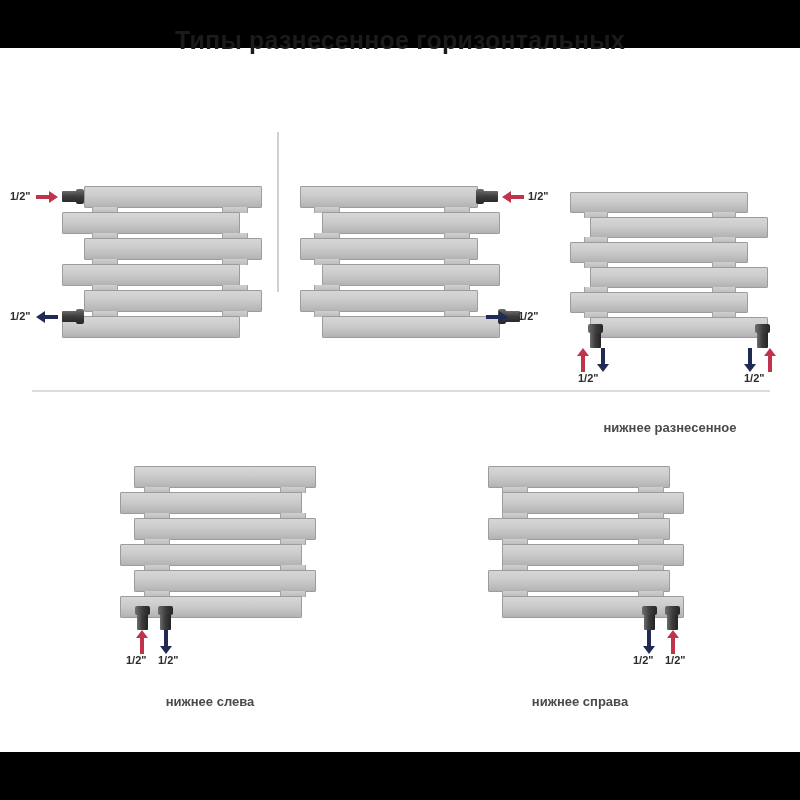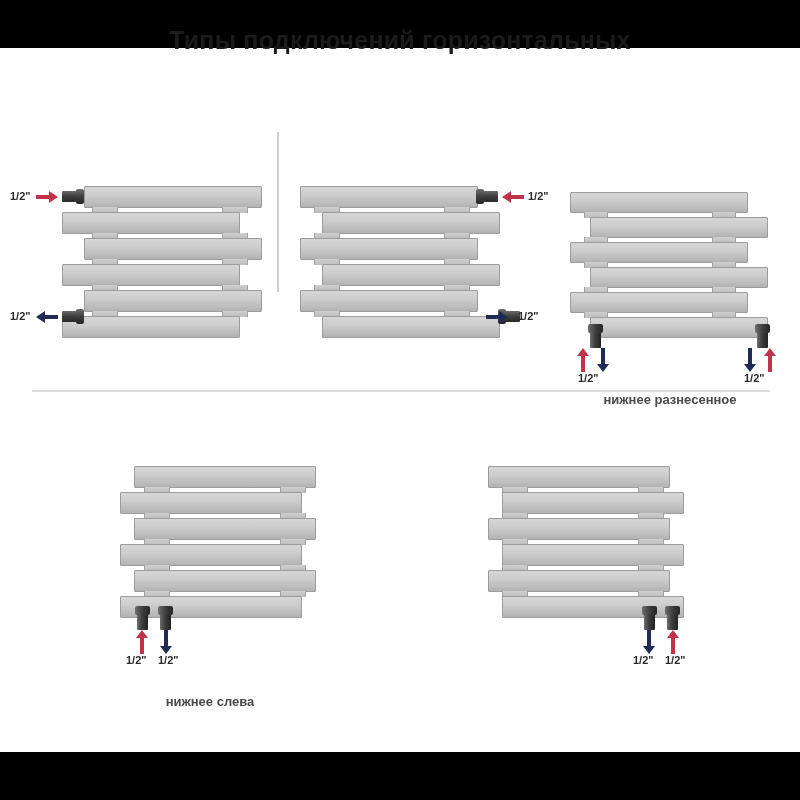--- a/index.html
+++ b/index.html
@@ -146,21 +146,21 @@
     color: #3d3d3d;
     letter-spacing: 0.8px;
   }
 </style>
 </head>
 <body>
 
 <div class="page">
   <div class="canvas"></div>
 
-  <div class="title">Типы подключений горизонтальных</div>
+  <div class="title">Типы разнесенное горизонтальных</div>
 
   <div class="divider-v"></div>
   <div class="divider-h"></div>
 
   <div class="radiator" style="left:62px; top:186px; width:200px; height:140px;">
 
     <div class="slat" style="left:22px; top:0px;  width:178px; height:22px;"></div>
     <div class="tab" style="left:30px; top:21px; width:26px; height:6px;"></div>
     <div class="tab" style="left:160px;top:21px; width:26px; height:6px;"></div>
 
@@ -282,21 +282,21 @@
         <path d="M5 0 L5 16 L1 16 L7 24 L13 16 L9 16 L9 0 Z" fill="#1f2a55"></path>
       </svg>
   </div>
   <div class="arrow v" style="left:763px; top:348px;">
     <svg viewBox="0 0 14 24">
         <path d="M5 24 L5 8 L1 8 L7 0 L13 8 L9 8 L9 24 Z" fill="#c0334a"></path>
       </svg>
   </div>
   <div class="size-label" style="left:744px; top:372px;">1/2"</div>
 
-  <div class="caption" style="left:570px; top:392px; width:200px;">нижнее разнесенное</div>
+  <div class="caption" style="left:570px; top:420px; width:200px;">нижнее разнесенное</div>
 
   <div class="radiator" style="left:120px; top:466px; width:210px; height:140px;">
     <div class="slat" style="left:14px; top:0px;  width:182px; height:22px;"></div>
     <div class="tab" style="left:24px; top:21px; width:26px; height:6px;"></div>
     <div class="tab" style="left:160px;top:21px; width:26px; height:6px;"></div>
     <div class="slat" style="left:0px;  top:26px; width:182px; height:22px;"></div>
     <div class="tab" style="left:24px; top:47px; width:26px; height:6px;"></div>
     <div class="tab" style="left:160px;top:47px; width:26px; height:6px;"></div>
     <div class="slat" style="left:14px; top:52px; width:182px; height:22px;"></div>
     <div class="tab" style="left:24px; top:73px; width:26px; height:6px;"></div>
@@ -360,13 +360,14 @@
       </svg>
   </div>
   <div class="arrow v" style="left:666px; top:630px;">
     <svg viewBox="0 0 14 24">
         <path d="M5 24 L5 8 L1 8 L7 0 L13 8 L9 8 L9 24 Z" fill="#c0334a"></path>
       </svg>
   </div>
   <div class="size-label" style="left:633px; top:654px;">1/2"</div>
   <div class="size-label" style="left:665px; top:654px;">1/2"</div>
 
+  <div class="caption" style="left:490px; top:694px; width:180px;">нижнее справа</div>
 </div>
 
 </body></html>

